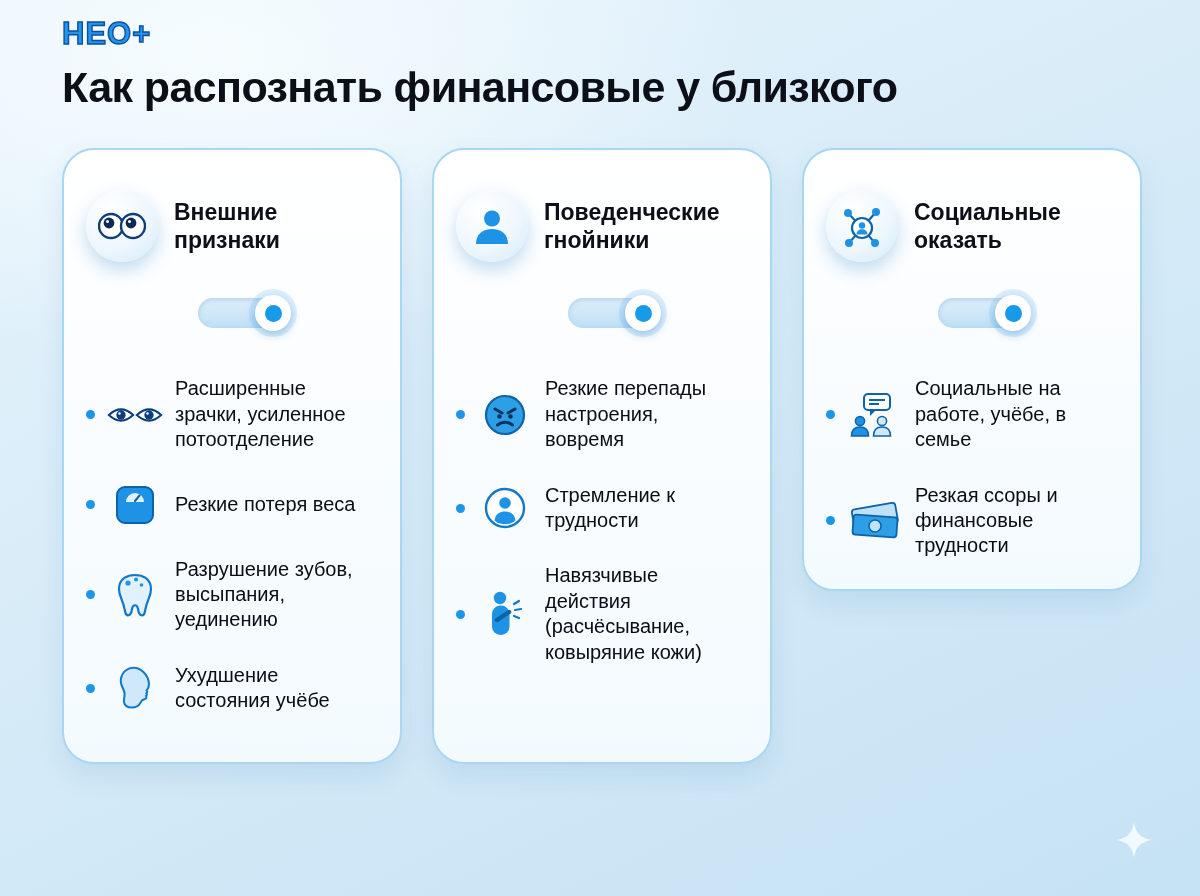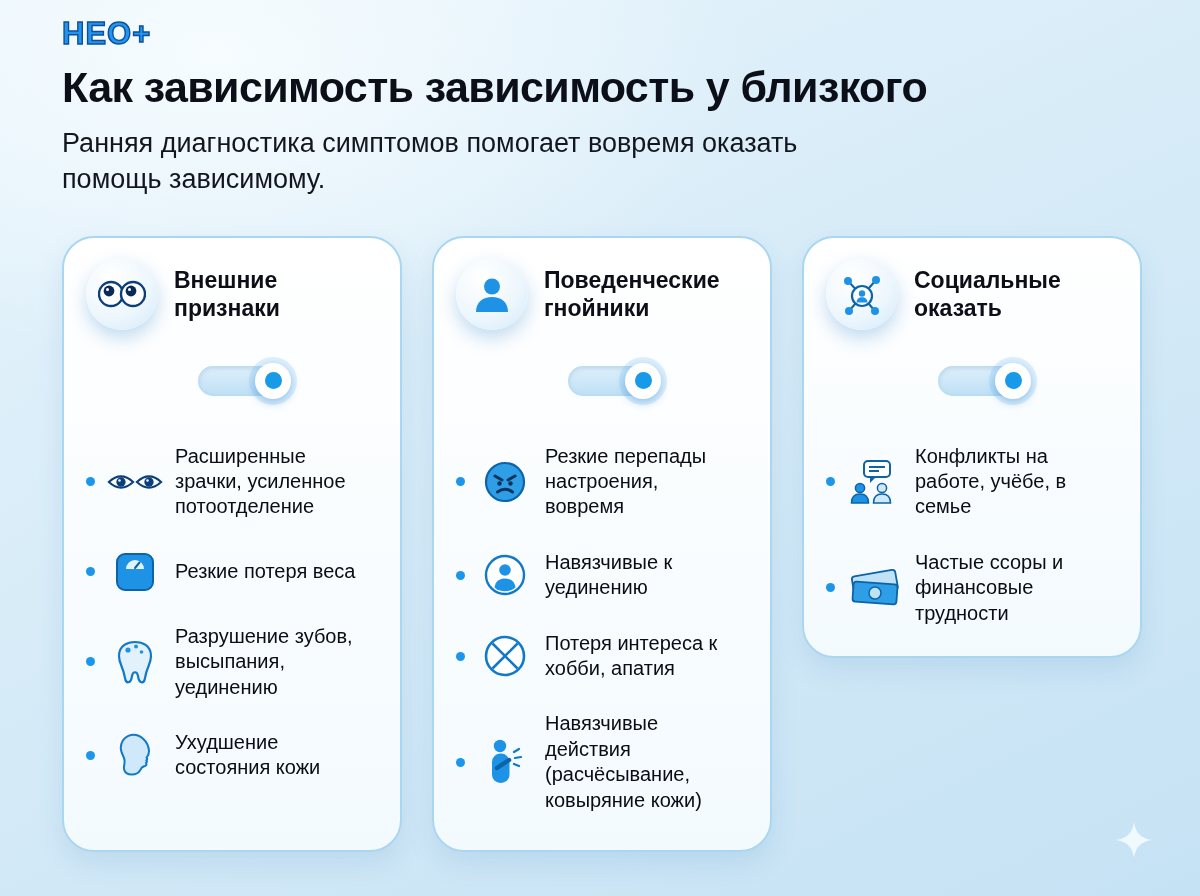--- a/index.html
+++ b/index.html
@@ -24,21 +24,21 @@
   }
   .cards{
     display:flex;gap:30px;align-items:flex-start;
     margin:38px 60px 0 62px;
   }
   .card{
     box-sizing:border-box;flex:0 0 340px;width:340px;
     border:2px solid #a9d6f1;border-radius:32px;
     background:linear-gradient(180deg,#ffffff 0%,#f3fafe 100%);
     box-shadow:0 12px 26px rgba(70,135,190,.14);
-    padding:20px 22px 30px;
+    padding:40px 22px 30px;
   }
   .card.tall{min-height:616px;}
   .card-head{display:flex;align-items:center;gap:16px;}
   .badge{
     width:72px;height:72px;border-radius:50%;flex-shrink:0;
     background:radial-gradient(circle at 35% 28%,#ffffff 0%,#eef7fd 55%,#d2e9f9 100%);
     box-shadow:0 8px 18px rgba(35,125,200,.28);
     display:flex;align-items:center;justify-content:center;
   }
   .card-title{margin:0;font-size:23px;font-weight:800;line-height:1.22;color:#0c0e18;}
@@ -61,22 +61,21 @@
   .item-icon{width:56px;flex-shrink:0;display:flex;align-items:center;justify-content:center;}
   .item-text{font-size:20px;line-height:1.27;font-weight:500;max-width:196px;color:#0b0d16;}
   .sparkle{position:absolute;right:46px;bottom:32px;}
 </style>
 </head>
 <body>
 
 <div class="page">
 
   <div class="logo">НЕО+</div>
-  <h1 class="title">Как зависимость зависимость у близкого</h1>
-  <p class="subtitle">Ранняя диагностика симптомов помогает вовремя оказать помощь зависимому.</p>
+  <h1 class="title">Как распознать финансовые у близкого</h1>
 
   <div class="cards">
 
     <section class="card tall">
       <div class="card-head">
         <div class="badge">
           <svg width="48" height="30" viewBox="0 0 48 30">
             <circle cx="13" cy="15" r="12" fill="#fff" stroke="#0c3f79" stroke-width="2.4"></circle>
             <circle cx="35" cy="15" r="12" fill="#fff" stroke="#0c3f79" stroke-width="2.4"></circle>
             <circle cx="11" cy="12" r="5.4" fill="#0b2a55"></circle>
@@ -130,21 +129,21 @@
           </span>
           <span class="item-text">Разрушение зубов, высыпания, уединению</span>
         </li>
         <li class="item">
           <span class="bullet"></span>
           <span class="item-icon">
             <svg width="36" height="44" viewBox="0 0 36 44">
               <path d="M14 2 C6 4 3 11 4 17 C4.7 21 7 23.5 7.5 27 C8 31 6.5 33 7 36 C7.6 39.5 11 41.5 15 41.5 C19 41.5 21.5 40 23 37.5 L24.5 35 C25.3 33.6 27 33.4 28.3 32.8 C29.6 32.2 29.8 31 29 30 C30 29.2 30.1 28.2 29.4 27.3 C30.3 26.5 30.4 25.5 29.6 24.6 C31.3 22.6 32.3 20 31.9 17 C31 9 24 0.5 14 2 Z" fill="#cfe9fa" stroke="#1279c8" stroke-width="2"></path>
             </svg>
           </span>
-          <span class="item-text">Ухудшение состояния кожи</span>
+          <span class="item-text">Ухудшение состояния учёбе</span>
         </li>
       </ul>
     </section>
 
     <section class="card tall">
       <div class="card-head">
         <div class="badge">
           <svg width="40" height="40" viewBox="0 0 40 40">
             <circle cx="20" cy="12.5" r="8" fill="#1e93e6"></circle>
             <path d="M4 38 C4 28 11 23 20 23 C29 23 36 28 36 38 Z" fill="#1e93e6"></path>
@@ -173,32 +172,21 @@
         </li>
         <li class="item">
           <span class="bullet"></span>
           <span class="item-icon">
             <svg width="44" height="44" viewBox="0 0 44 44">
               <circle cx="22" cy="22" r="19" fill="#fff" stroke="#1279c8" stroke-width="2.4"></circle>
               <circle cx="22" cy="17" r="5.8" fill="#1e93e6"></circle>
               <path d="M11.5 34.5 C12.5 28 16.5 25.5 22 25.5 C27.5 25.5 31.5 28 32.5 34.5 C29.7 37 26 38.3 22 38.3 C18 38.3 14.3 37 11.5 34.5 Z" fill="#1e93e6"></path>
             </svg>
           </span>
-          <span class="item-text">Навязчивые к уединению</span>
-        </li>
-        <li class="item">
-          <span class="bullet"></span>
-          <span class="item-icon">
-            <svg width="44" height="44" viewBox="0 0 44 44">
-              <circle cx="22" cy="22" r="19" fill="#fff" stroke="#1279c8" stroke-width="2.6"></circle>
-              <line x1="9.5" y1="9.5" x2="34.5" y2="34.5" stroke="#1279c8" stroke-width="2.6"></line>
-              <line x1="34.5" y1="9.5" x2="9.5" y2="34.5" stroke="#1279c8" stroke-width="2.6"></line>
-            </svg>
-          </span>
-          <span class="item-text">Потеря интереса к хобби, апатия</span>
+          <span class="item-text">Стремление к трудности</span>
         </li>
         <li class="item">
           <span class="bullet"></span>
           <span class="item-icon">
             <svg width="40" height="48" viewBox="0 0 40 48">
               <circle cx="15" cy="8" r="6.2" fill="#1e93e6"></circle>
               <rect x="7" y="15.5" width="17.5" height="29.5" rx="8.5" fill="#1e93e6"></rect>
               <path d="M24 22 L12 30" stroke="#0c63a8" stroke-width="4.5" stroke-linecap="round"></path>
               <path d="M29 14 L34 11 M30 20 L36 19 M29 26 L34 28" stroke="#1279c8" stroke-width="2.2" stroke-linecap="round"></path>
             </svg>
@@ -241,36 +229,36 @@
             <svg width="54" height="46" viewBox="0 0 54 46">
               <rect x="16" y="2" width="26" height="16" rx="4" fill="#fff" stroke="#0c63a8" stroke-width="2"></rect>
               <path d="M22 18 L22 24 L28 18 Z" fill="#0c63a8"></path>
               <path d="M21 8 L37 8 M21 12 L31 12" stroke="#0c63a8" stroke-width="2"></path>
               <circle cx="12" cy="29" r="4.6" fill="#1e93e6" stroke="#0c63a8" stroke-width="1.5"></circle>
               <path d="M3.5 44 C3.5 37.5 7.5 35 12 35 C16.5 35 20.5 37.5 20.5 44 Z" fill="#1e93e6" stroke="#0c63a8" stroke-width="1.5"></path>
               <circle cx="34" cy="29" r="4.6" fill="#cfe9fa" stroke="#0c63a8" stroke-width="1.5"></circle>
               <path d="M25.5 44 C25.5 37.5 29.5 35 34 35 C38.5 35 42.5 37.5 42.5 44 Z" fill="#cfe9fa" stroke="#0c63a8" stroke-width="1.5"></path>
             </svg>
           </span>
-          <span class="item-text">Конфликты на работе, учёбе, в семье</span>
+          <span class="item-text">Социальные на работе, учёбе, в семье</span>
         </li>
         <li class="item">
           <span class="bullet"></span>
           <span class="item-icon">
             <svg width="54" height="42" viewBox="0 0 54 42">
               <g transform="rotate(-10 27 17)">
                 <rect x="5" y="6" width="44" height="20" rx="3" fill="#bfe2f7" stroke="#0c63a8" stroke-width="1.8"></rect>
               </g>
               <g transform="rotate(4 27 26)">
                 <rect x="5" y="16" width="44" height="20" rx="3" fill="#2e9fe6" stroke="#0c63a8" stroke-width="1.8"></rect>
                 <circle cx="27" cy="26" r="6" fill="#bfe2f7" stroke="#0c63a8" stroke-width="1.5"></circle>
               </g>
             </svg>
           </span>
-          <span class="item-text">Частые ссоры и финансовые трудности</span>
+          <span class="item-text">Резкая ссоры и финансовые трудности</span>
         </li>
       </ul>
     </section>
 
   </div>
 
   <div class="sparkle">
     <svg width="40" height="40" viewBox="0 0 40 40">
       <path d="M20 2 C21.5 13 27 18.5 38 20 C27 21.5 21.5 27 20 38 C18.5 27 13 21.5 2 20 C13 18.5 18.5 13 20 2 Z" fill="#f2fafe" opacity="0.95"></path>
     </svg>

